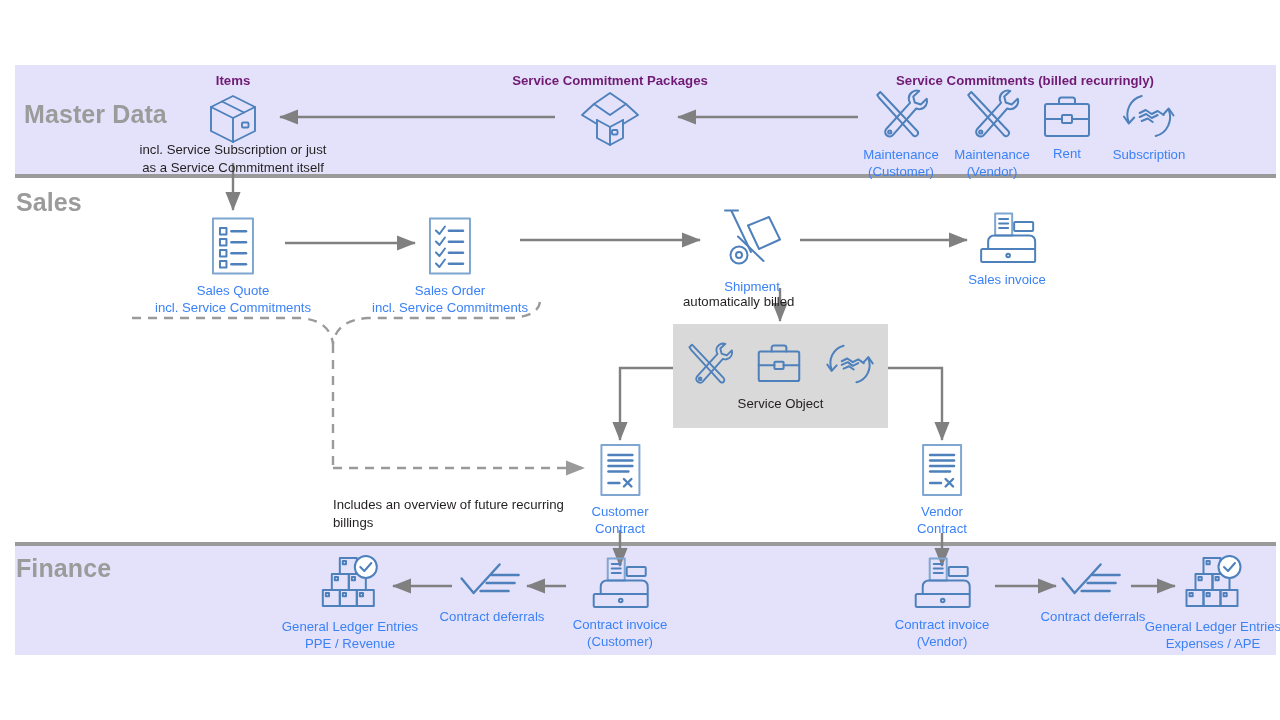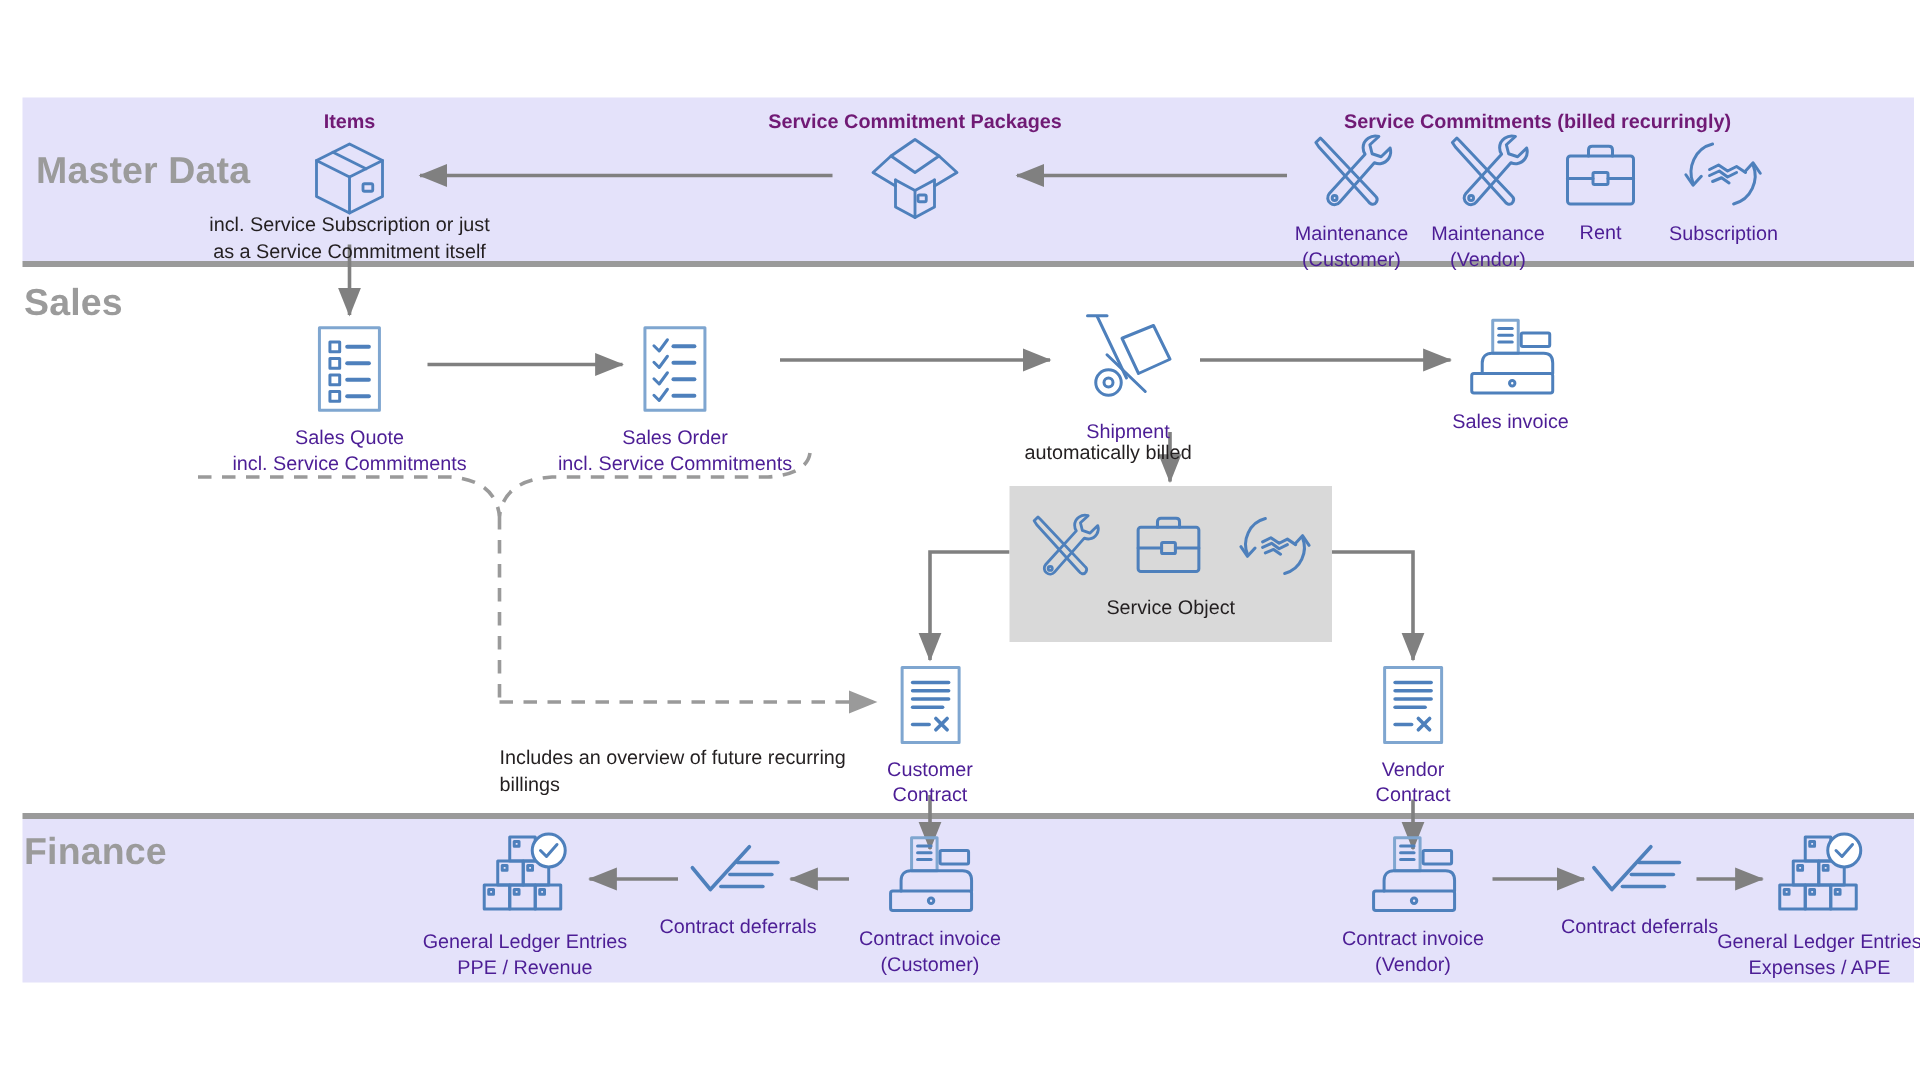--- a/index.html
+++ b/index.html
@@ -36,21 +36,21 @@
   }
   
   .node {
     position: absolute;
     text-align: center;
     transform: translateX(-50%);
   }
   .node-icon { display: block; margin: 0 auto; }
   .cap {
     font-size: 13.2px;
-    color: #4c1d95;
+    color: #3b82f6;
     line-height: 1.3;
     white-space: pre-line;
     margin-top: 2px;
   }
   .hdr {
     position: absolute;
     transform: translateX(-50%);
     font-size: 13.2px;
     font-weight: bold;
     color: #701a75;

